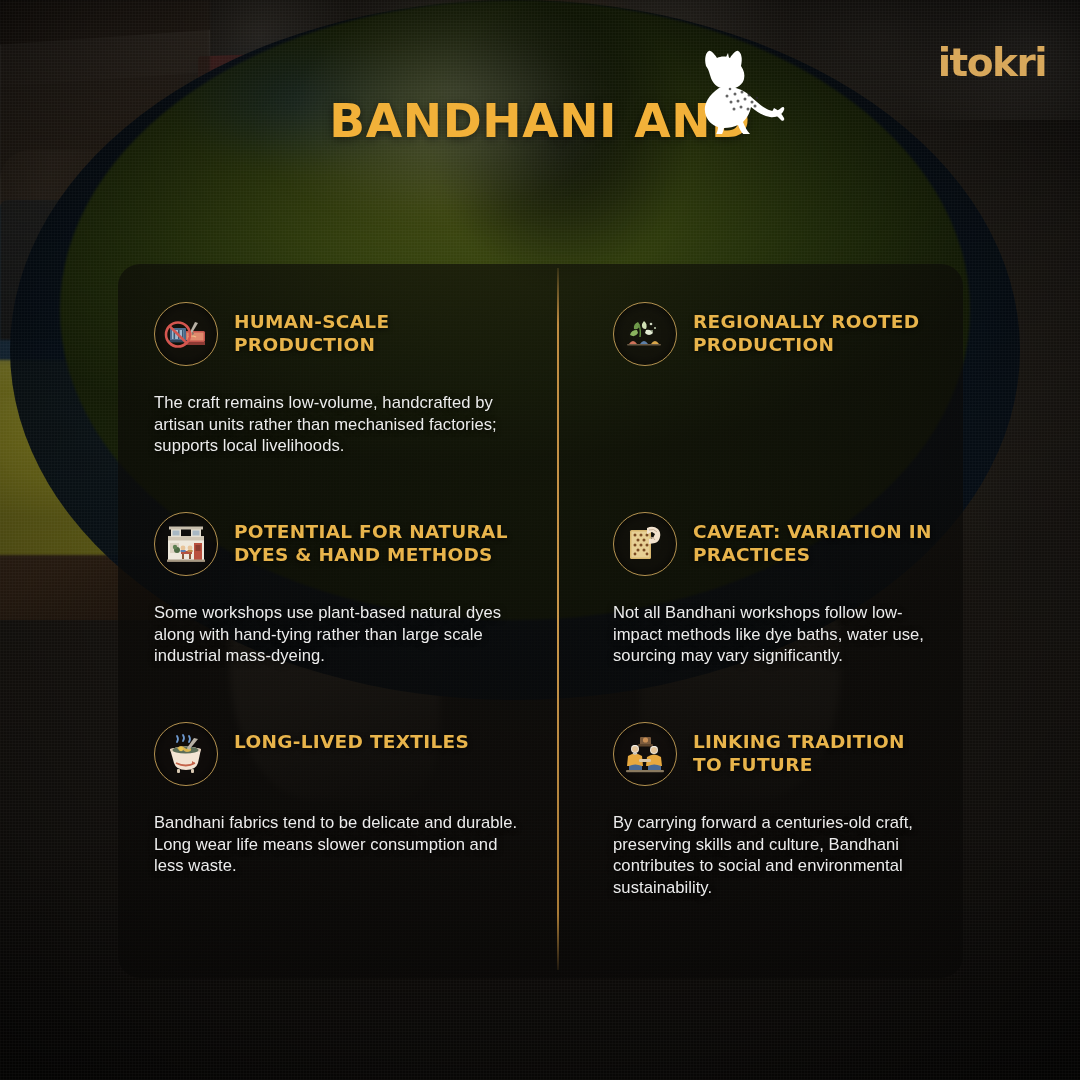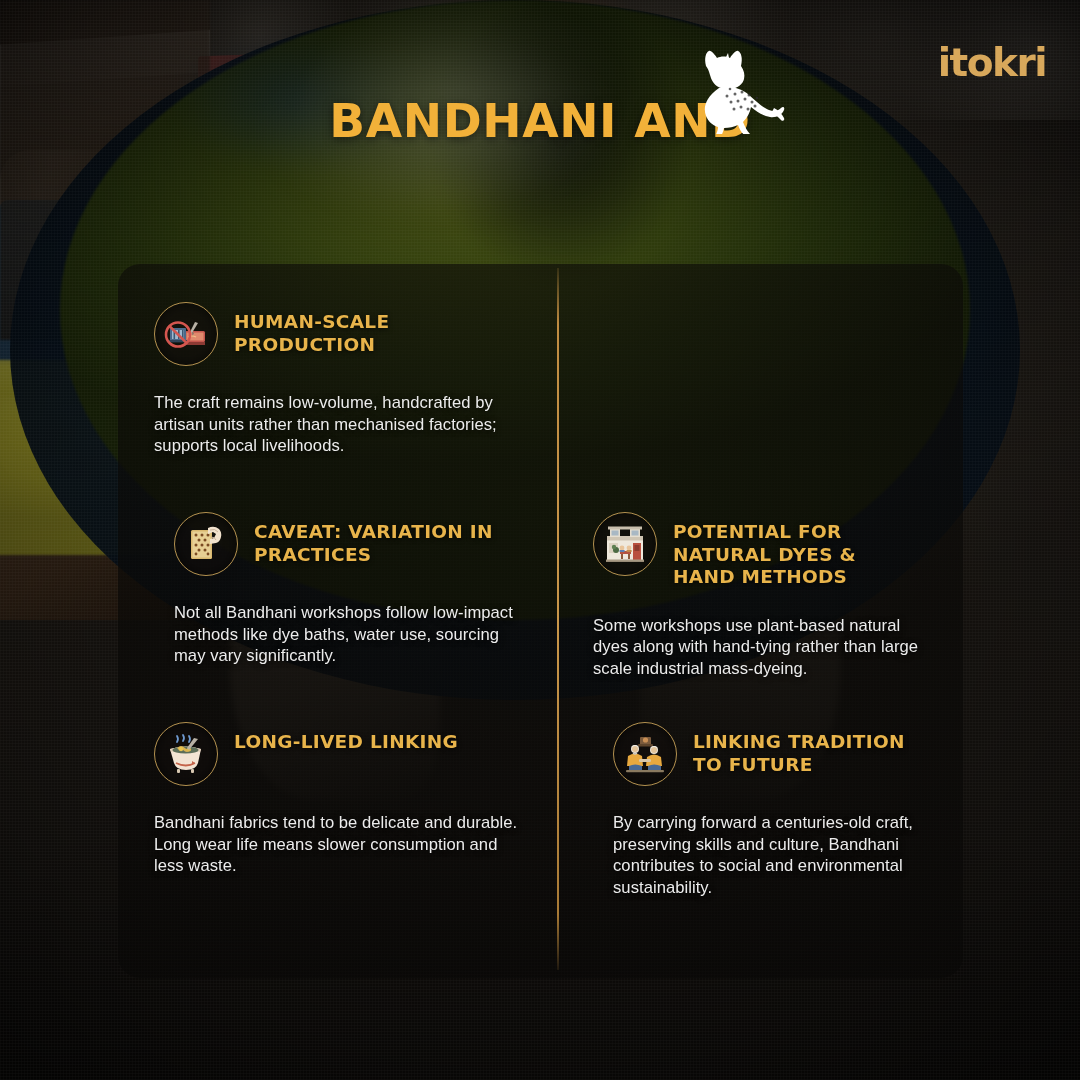--- a/index.html
+++ b/index.html
@@ -381,50 +381,39 @@
             <circle cx="14" cy="20.5" r="12" fill="none" stroke="#d4564f" stroke-width="2.6"></circle>
             <line x1="5.6" y1="12.1" x2="22.4" y2="28.9" stroke="#d4564f" stroke-width="2.6"></line>
           </svg>
         </div>
         <div class="card-title">HUMAN-SCALE PRODUCTION</div>
       </div>
       <div class="card-body">The craft remains low-volume, handcrafted by artisan units rather than mechanised factories; supports local livelihoods.</div>
     </div>
 
     <div class="cell right">
-    </div>
-
-    <div class="cell right">
       <div class="cell-head">
         <div class="icon-badge">
-          <svg width="40" height="44" viewBox="0 0 40 44">
-            <rect x="5" y="8" width="21" height="29" rx="1.5" fill="#d9b870"></rect>
-            <rect x="6.5" y="9.5" width="18" height="26" fill="#e7cf94"></rect>
-            <g fill="#7a4a22">
-              <circle cx="10" cy="13" r="1.5"></circle>
-                <circle cx="16" cy="13" r="1.5"></circle>
-                <circle cx="22" cy="13" r="1.5"></circle>
-              <circle cx="13" cy="18" r="1.5"></circle>
-                <circle cx="19" cy="18" r="1.5"></circle>
-              <circle cx="10" cy="23" r="1.5"></circle>
-                <circle cx="16" cy="23" r="1.5"></circle>
-                <circle cx="22" cy="23" r="1.5"></circle>
-              <circle cx="13" cy="28" r="1.5"></circle>
-                <circle cx="19" cy="28" r="1.5"></circle>
-              <circle cx="10" cy="32" r="1.4"></circle>
-                <circle cx="22" cy="32" r="1.4"></circle>
-            </g>
-            <path d="M22 6 q6-3 11 1 3 3 2 8 -1 5-5 6 l-6 1 0-5 4-1 2-4 -3-2 -5 2z" fill="#f2e2cd"></path>
-            <path d="M24 8 q5-2 8 2" stroke="#cbb49b" stroke-width="1" fill="none"></path>
-            <path d="M25 15 q4 0 5 3" stroke="#cbb49b" stroke-width="1" fill="none"></path>
+          <svg width="42" height="42" viewBox="0 0 42 42">
+            <path d="M14 9 q-5 2-4 7 5 1 6-4z" fill="#6f9a4a"></path>
+            <path d="M13 17 q-6 0-7 5 5 3 8-2z" fill="#8ab35e"></path>
+            <path d="M20 8 q4 3 2 8 -5 0-4-5z" fill="#cfe0b4"></path>
+            <path d="M22 17 q5-1 7 3 -4 4-8 0z" fill="#e3ecd4"></path>
+            <path d="M15 12 q2 5 1 12" stroke="#5d8a3e" stroke-width="1.5" fill="none"></path>
+            <circle cx="27" cy="11" r="1.3" fill="#cfd8c2"></circle>
+            <circle cx="31" cy="15" r="1.1" fill="#b8c3a8"></circle>
+            <circle cx="28" cy="18" r="1" fill="#9fae90"></circle>
+            <path d="M5 31 q4-6 8 0z" fill="#d0735a"></path>
+            <path d="M16 31 q4-6 8 0z" fill="#5d7fa8"></path>
+            <path d="M27 31 q4-6 8 0z" fill="#d9a64a"></path>
+            <rect x="3" y="31" width="34" height="1.6" rx=".8" fill="#6a5a44"></rect>
           </svg>
         </div>
-        <div class="card-title">CAVEAT: VARIATION IN PRACTICES</div>
+        <div class="card-title">REGIONALLY ROOTED PRODUCTION</div>
       </div>
-      <div class="card-body">Not all Bandhani workshops follow low-impact methods like dye baths, water use, sourcing may vary significantly.</div>
     </div>
 
     <div class="cell left">
       <div class="cell-head">
         <div class="icon-badge">
           <svg width="44" height="42" viewBox="0 0 44 42">
             <rect x="4" y="17" width="36" height="20" fill="#efe9dd"></rect>
             <rect x="4" y="13" width="36" height="4.5" fill="#cfc5b3"></rect>
             <rect x="7" y="6" width="10" height="8" fill="#e5ded0"></rect>
             <rect x="27" y="6" width="10" height="8" fill="#e5ded0"></rect>
@@ -444,20 +433,50 @@
             <rect x="16.6" y="27" width="5" height="2" fill="#5b7fb0"></rect>
             <rect x="23.6" y="27" width="5" height="2" fill="#c08a4a"></rect>
             <rect x="3" y="36.5" width="38" height="2.4" fill="#a89a84"></rect>
           </svg>
         </div>
         <div class="card-title">POTENTIAL FOR NATURAL DYES &amp; HAND METHODS</div>
       </div>
       <div class="card-body">Some workshops use plant-based natural dyes along with hand-tying rather than large scale industrial mass-dyeing.</div>
     </div>
 
+    <div class="cell right">
+      <div class="cell-head">
+        <div class="icon-badge">
+          <svg width="40" height="44" viewBox="0 0 40 44">
+            <rect x="5" y="8" width="21" height="29" rx="1.5" fill="#d9b870"></rect>
+            <rect x="6.5" y="9.5" width="18" height="26" fill="#e7cf94"></rect>
+            <g fill="#7a4a22">
+              <circle cx="10" cy="13" r="1.5"></circle>
+                <circle cx="16" cy="13" r="1.5"></circle>
+                <circle cx="22" cy="13" r="1.5"></circle>
+              <circle cx="13" cy="18" r="1.5"></circle>
+                <circle cx="19" cy="18" r="1.5"></circle>
+              <circle cx="10" cy="23" r="1.5"></circle>
+                <circle cx="16" cy="23" r="1.5"></circle>
+                <circle cx="22" cy="23" r="1.5"></circle>
+              <circle cx="13" cy="28" r="1.5"></circle>
+                <circle cx="19" cy="28" r="1.5"></circle>
+              <circle cx="10" cy="32" r="1.4"></circle>
+                <circle cx="22" cy="32" r="1.4"></circle>
+            </g>
+            <path d="M22 6 q6-3 11 1 3 3 2 8 -1 5-5 6 l-6 1 0-5 4-1 2-4 -3-2 -5 2z" fill="#f2e2cd"></path>
+            <path d="M24 8 q5-2 8 2" stroke="#cbb49b" stroke-width="1" fill="none"></path>
+            <path d="M25 15 q4 0 5 3" stroke="#cbb49b" stroke-width="1" fill="none"></path>
+          </svg>
+        </div>
+        <div class="card-title">CAVEAT: VARIATION IN PRACTICES</div>
+      </div>
+      <div class="card-body">Not all Bandhani workshops follow low-impact methods like dye baths, water use, sourcing may vary significantly.</div>
+    </div>
+
     <div class="cell left">
       <div class="cell-head">
         <div class="icon-badge">
           <svg width="44" height="42" viewBox="0 0 44 42">
             <g stroke="#6f9ad0" stroke-width="1.8" fill="none" stroke-linecap="round">
               <path d="M13 9 q2-3 0-6"></path>
               <path d="M19 8 q2-3 0-6"></path>
               <path d="M25 9 q2-3 0-6"></path>
             </g>
             <path d="M6 16 q16-5 31 0 l-3 14 q-2 7-12 7 -10 0-12-7z" fill="#f3e4d3"></path>
@@ -466,21 +485,21 @@
             <path d="M14 16 q3-3 6 0 3 3 6 0" stroke="#d9b353" stroke-width="2.6" fill="none"></path>
             <circle cx="17" cy="16" r="2.2" fill="#e8c44f"></circle>
             <circle cx="25" cy="16.5" r="2" fill="#dcb94a"></circle>
             <path d="M30 5 l4 1 -9 11 -2-2z" fill="#b8b1a4"></path>
             <path d="M12 30 q10 5 19 0" stroke="#c4644a" stroke-width="1.8" fill="none"></path>
             <path d="M31 30 l-3-2 0 4z" fill="#c4644a"></path>
             <rect x="13" y="36" width="3" height="4" rx="1" fill="#d7c7b0"></rect>
             <rect x="27" y="36" width="3" height="4" rx="1" fill="#d7c7b0"></rect>
           </svg>
         </div>
-        <div class="card-title">LONG-LIVED LINKING</div>
+        <div class="card-title">LONG-LIVED TEXTILES</div>
       </div>
       <div class="card-body">Bandhani fabrics tend to be delicate and durable. Long wear life means slower consumption and less waste.</div>
     </div>
 
     <div class="cell right">
       <div class="cell-head">
         <div class="icon-badge">
           <svg width="44" height="42" viewBox="0 0 44 42">
             <rect x="17" y="4" width="11" height="8" rx="1" fill="#7a5a3c"></rect>
             <rect x="15" y="11" width="15" height="2.6" rx="1" fill="#5e452c"></rect>

